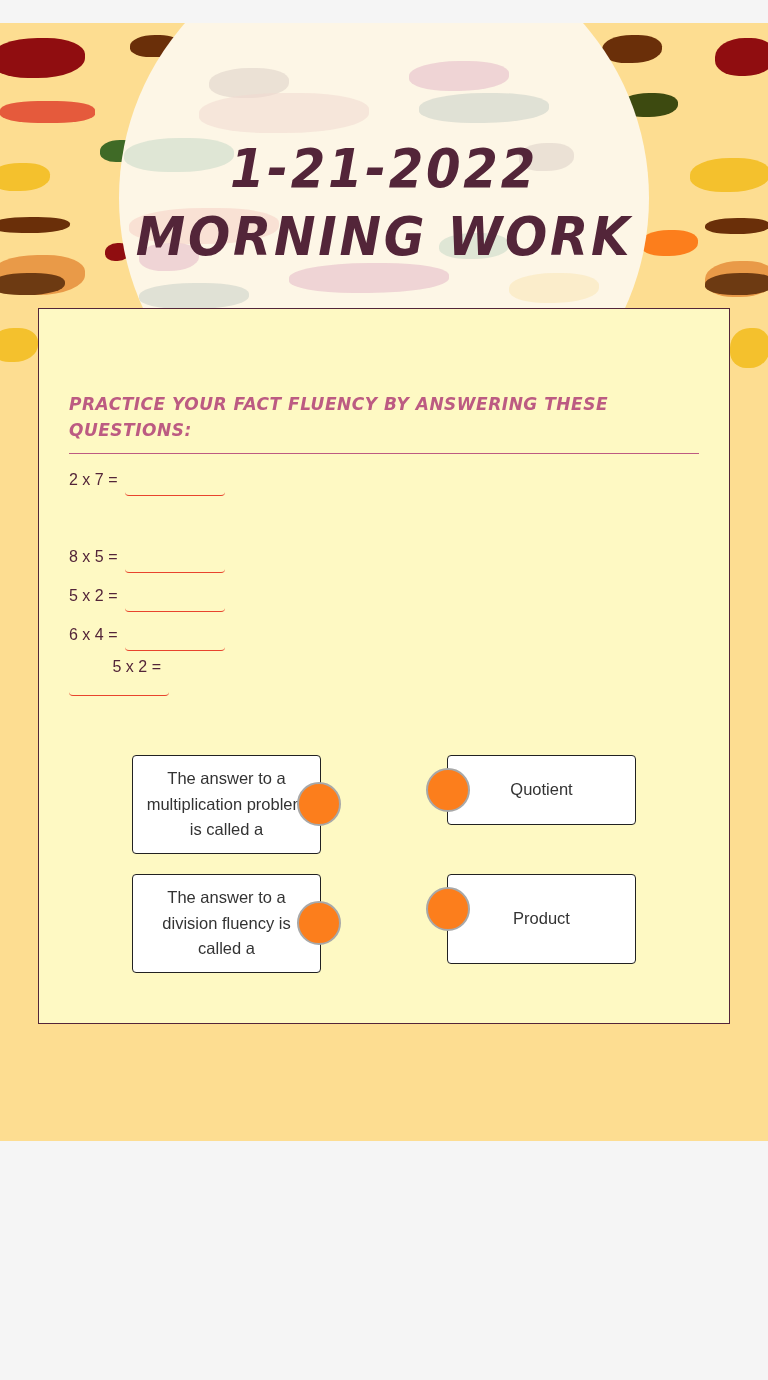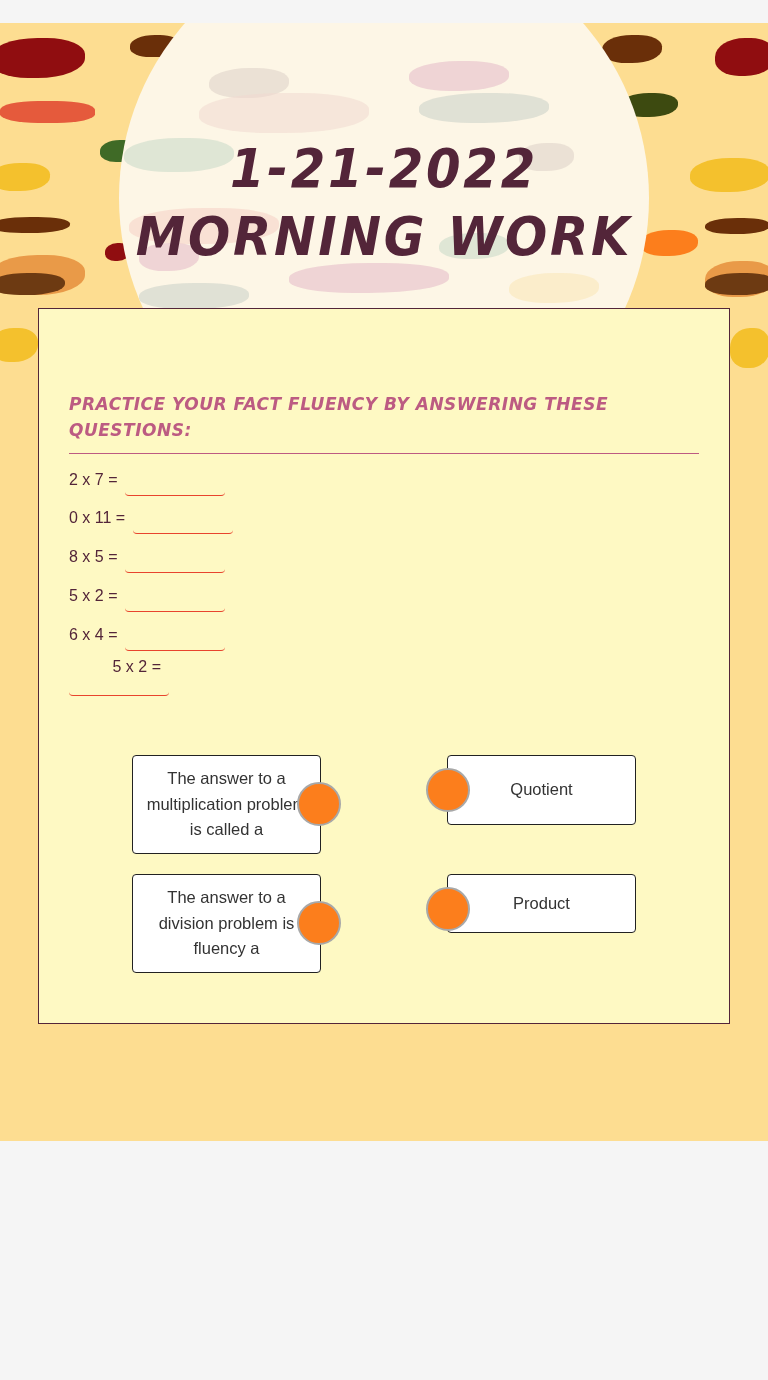--- a/index.html
+++ b/index.html
@@ -104,24 +104,20 @@
     <span>Morning Work</span>
   </div>
 
   <div class="card">
     <div class="instructions">Practice your fact fluency by answering these questions:</div>
 
     <div class="q" style="top:155px;">
       <span class="q-label">2 x 7 =</span>
       <input class="q-input" value="" style="">
     </div>
-    <div class="q" style="top:193px;">
-      <span class="q-label">0 x 11 =</span>
-      <input class="q-input" value="" style="">
-    </div>
     <div class="q" style="top:232px;">
       <span class="q-label">8 x 5 =</span>
       <input class="q-input" value="" style="">
     </div>
     <div class="q" style="top:271px;">
       <span class="q-label">5 x 2 =</span>
       <input class="q-input" value="" style="">
     </div>
     <div class="q" style="top:310px;">
       <span class="q-label">6 x 4 =</span>
@@ -136,22 +132,22 @@
       <span>The answer to a multiplication problem is called a</span>
     </div>
     <div class="dot" style="left:258px;top:473px;"></div>
 
     <div class="mbox" style="left:408px;top:446px;height:70px;text-align:right;">
       <span>Quotient</span>
     </div>
     <div class="dot" style="left:387px;top:459px;"></div>
 
     <div class="mbox" style="left:93px;top:565px;height:99px;">
-      <span>The answer to a division problem is fluency a</span>
+      <span>The answer to a division fluency is called a</span>
     </div>
     <div class="dot" style="left:258px;top:592px;"></div>
 
-    <div class="mbox" style="left:408px;top:565px;height:59px;align-items:center;">
+    <div class="mbox" style="left:408px;top:565px;height:90px;align-items:center;">
       <span>Product</span>
     </div>
     <div class="dot" style="left:387px;top:578px;"></div>
   </div>
 </div>
 
 </body></html>

